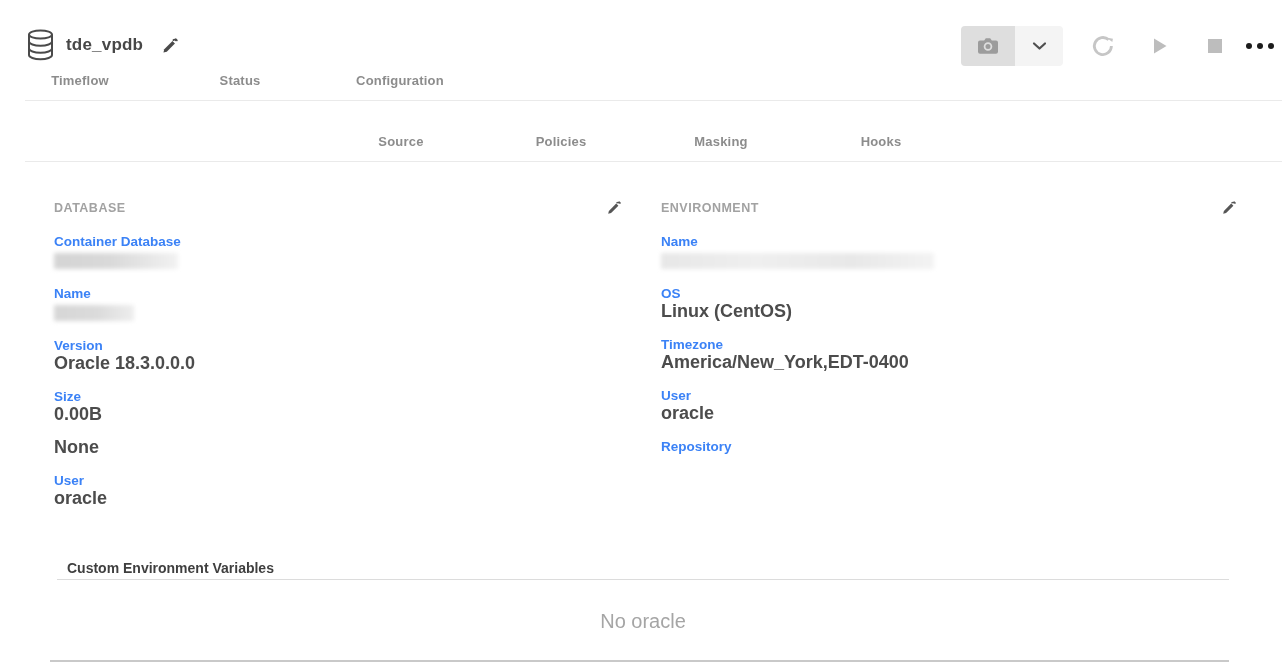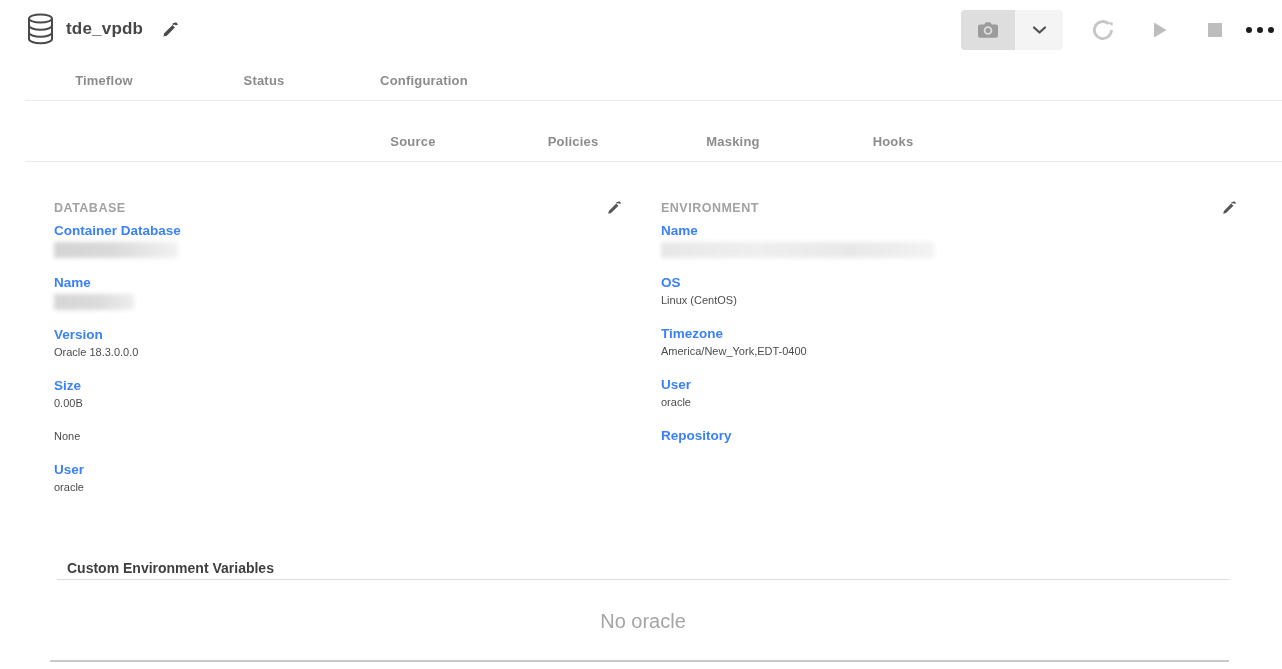--- a/index.html
+++ b/index.html
@@ -6,21 +6,21 @@
   html, body { width: 1282px; height: 669px; }
   body {
     position: relative;
     background: #ffffff;
     font-family: "Liberation Sans", "DejaVu Sans", sans-serif;
     color: #4a4a4a;
     overflow: hidden;
   }
 
   
-  .app-header { position: absolute; top: 0; left: 0; right: 0; height: 60px; padding-left: 31px; }
+  .app-header { position: absolute; top: 16px; left: 0; right: 0; height: 60px; padding-left: 31px; }
   .db-icon { position: absolute; left: 27px; top: 13px; width: 27px; height: 32px; }
   .page-title {
     position: absolute; left: 66px; top: 19px;
     font-size: 17px; font-weight: bold; color: #474747; letter-spacing: .2px;
   }
   .title-edit { position: absolute; left: 161px; top: 21px; width: 18px; height: 18px; cursor: pointer; }
 
   .snap-btn {
     position: absolute; left: 961px; top: 10px; width: 102px; height: 40px;
     border-radius: 4px; overflow: hidden; display: flex; cursor: pointer;
@@ -29,46 +29,46 @@
   .snap-caret { width: 48px; height: 40px; background: #f4f4f4; display: flex; align-items: center; justify-content: center; }
 
   .tb-icon { position: absolute; display: flex; align-items: center; justify-content: center; }
   .tb-refresh { left: 1088px; top: 15px; width: 30px; height: 30px; }
   .tb-play   { left: 1147px; top: 18px; width: 24px; height: 24px; }
   .tb-stop   { left: 1208px; top: 23px; width: 14px; height: 14px; background: #bdbdbd; }
   .tb-more   { left: 1246px; top: 27px; width: 28px; height: 6px; gap: 5px; cursor: pointer; }
   .tb-more .dot { width: 6px; height: 6px; border-radius: 50%; background: #1c1c1c; }
 
   
-  .tabs { position: absolute; left: 0; right: 0; display: flex; padding-left: 24px; }
+  .tabs { position: absolute; left: 0; right: 0; display: flex; }
   .tabs-primary { top: 61px; height: 39px; align-items: center; }
   .tabs-secondary { top: 101px; height: 60px; align-items: center; padding-top: 20px; justify-content: center; }
   .tab {
     width: 160px; text-align: center; font-size: 13px; font-weight: bold;
     color: #8c8c8c; cursor: pointer; letter-spacing: .2px;
   }
   .rule { position: absolute; left: 25px; right: 0; height: 1px; background: #eaeaea; }
   .rule-1 { top: 100px; }
   .rule-2 { top: 161px; }
 
   
   .panels {
     position: absolute; left: 54px; right: 45px; top: 201px;
     display: grid; grid-template-columns: 568px 1fr; column-gap: 39px;
   }
-  .panel-header { display: flex; justify-content: space-between; align-items: flex-start; margin-bottom: 5px; height: 16px; }
+  .panel-header { display: flex; justify-content: space-between; align-items: flex-start; margin-bottom: 16px; height: 16px; }
   .panel-heading {
     font-size: 12.5px; font-weight: bold; color: #a2a2a2;
     letter-spacing: .5px; line-height: 15px;
   }
   .panel-edit { width: 16px; height: 16px; cursor: pointer; margin-top: -1px; }
 
   .field { margin-bottom: 16px; }
   .field-label { font-size: 13.5px; font-weight: bold; color: #3b82f6; line-height: 17px; }
-  .field-value { font-size: 11px; color: #4c4c4c; line-height: 17px; margin-top: 1px; }
+  .field-value { font-size: 18px; color: #4c4c4c; line-height: 17px; margin-top: 1px; font-weight: bold; }
   .redacted {
     height: 16px; margin-top: 3px; border-radius: 1px; filter: blur(2px);
   }
   .redact-db-container { width: 124px; background: linear-gradient(90deg,#d4d4d4 0%,#d9d9d9 45%,#e6e6e6 75%,#f2f2f2 100%); }
   .redact-db-name      { width: 80px;  background: linear-gradient(90deg,#d6d6d6 0%,#dbdbdb 55%,#eeeeee 100%); }
   .redact-env-name     { width: 273px; background: linear-gradient(90deg,#e7e7e7 0%,#efefef 35%,#e8e8e8 70%,#f3f3f3 100%); }
 
   
   .custom-section { position: absolute; left: 57px; width: 1172px; top: 558px; }
   .custom-title { font-size: 14px; font-weight: bold; color: #3f3f3f; line-height: 20px; margin-left: 10px; }

